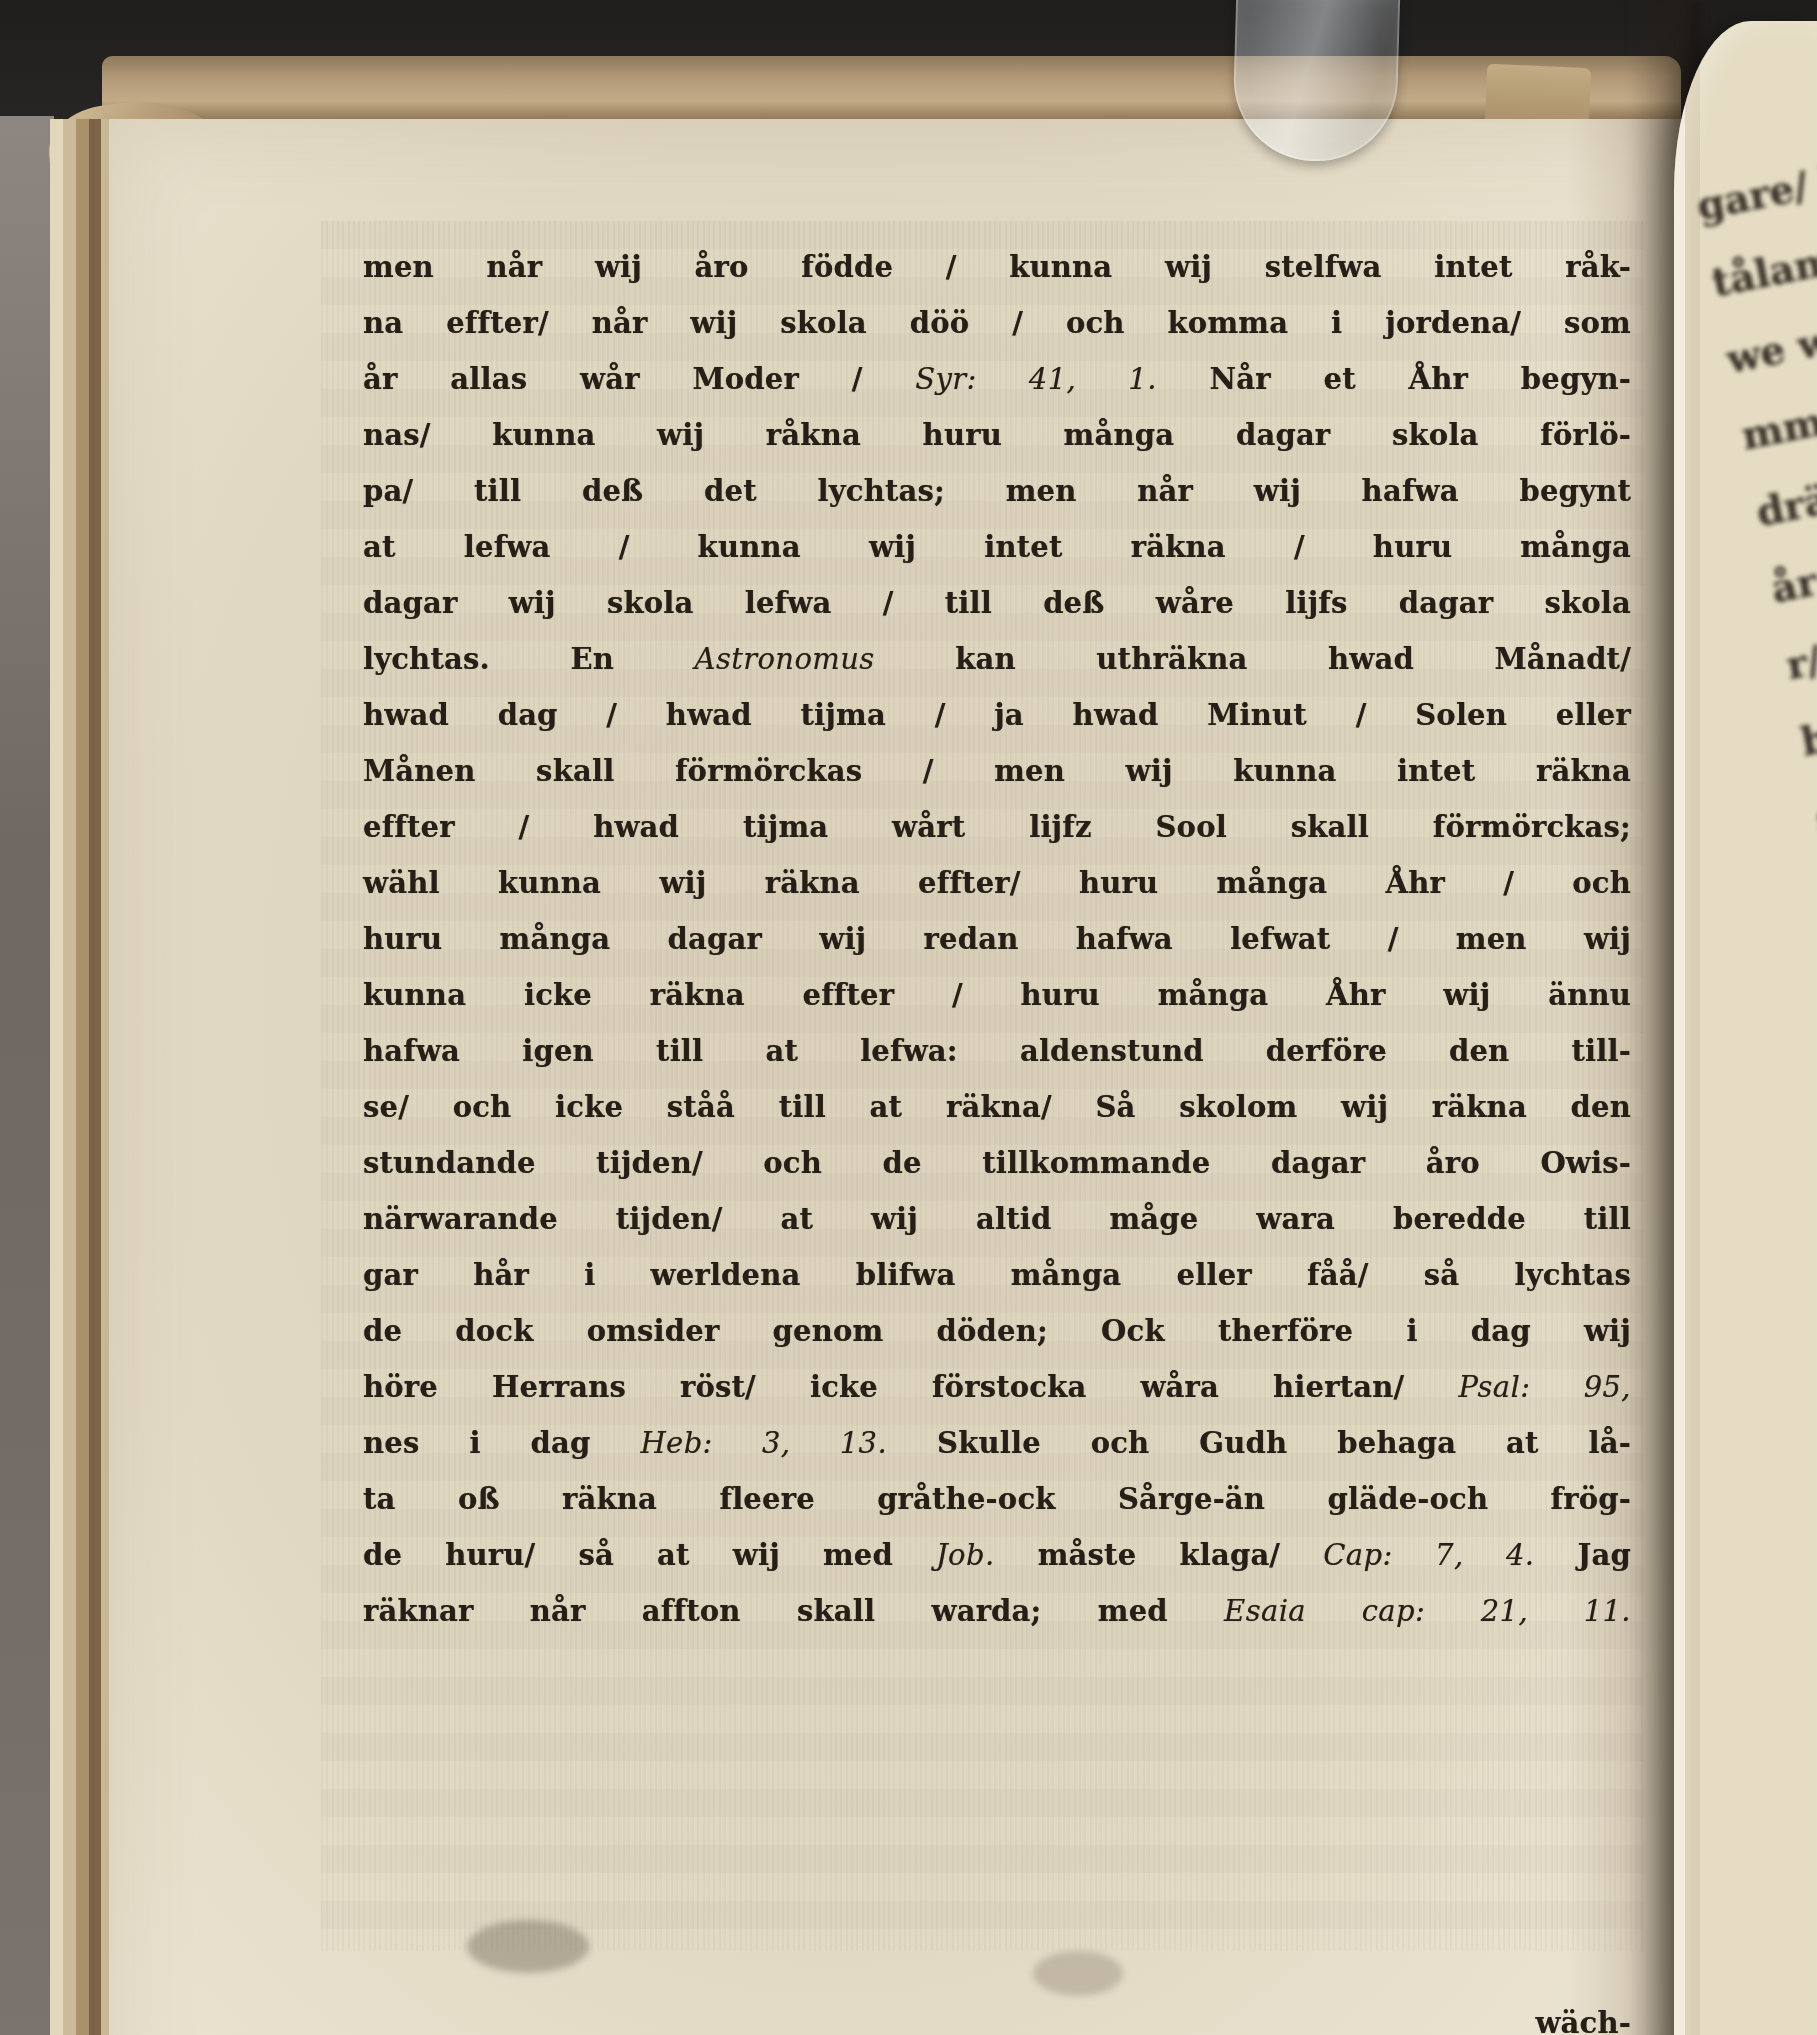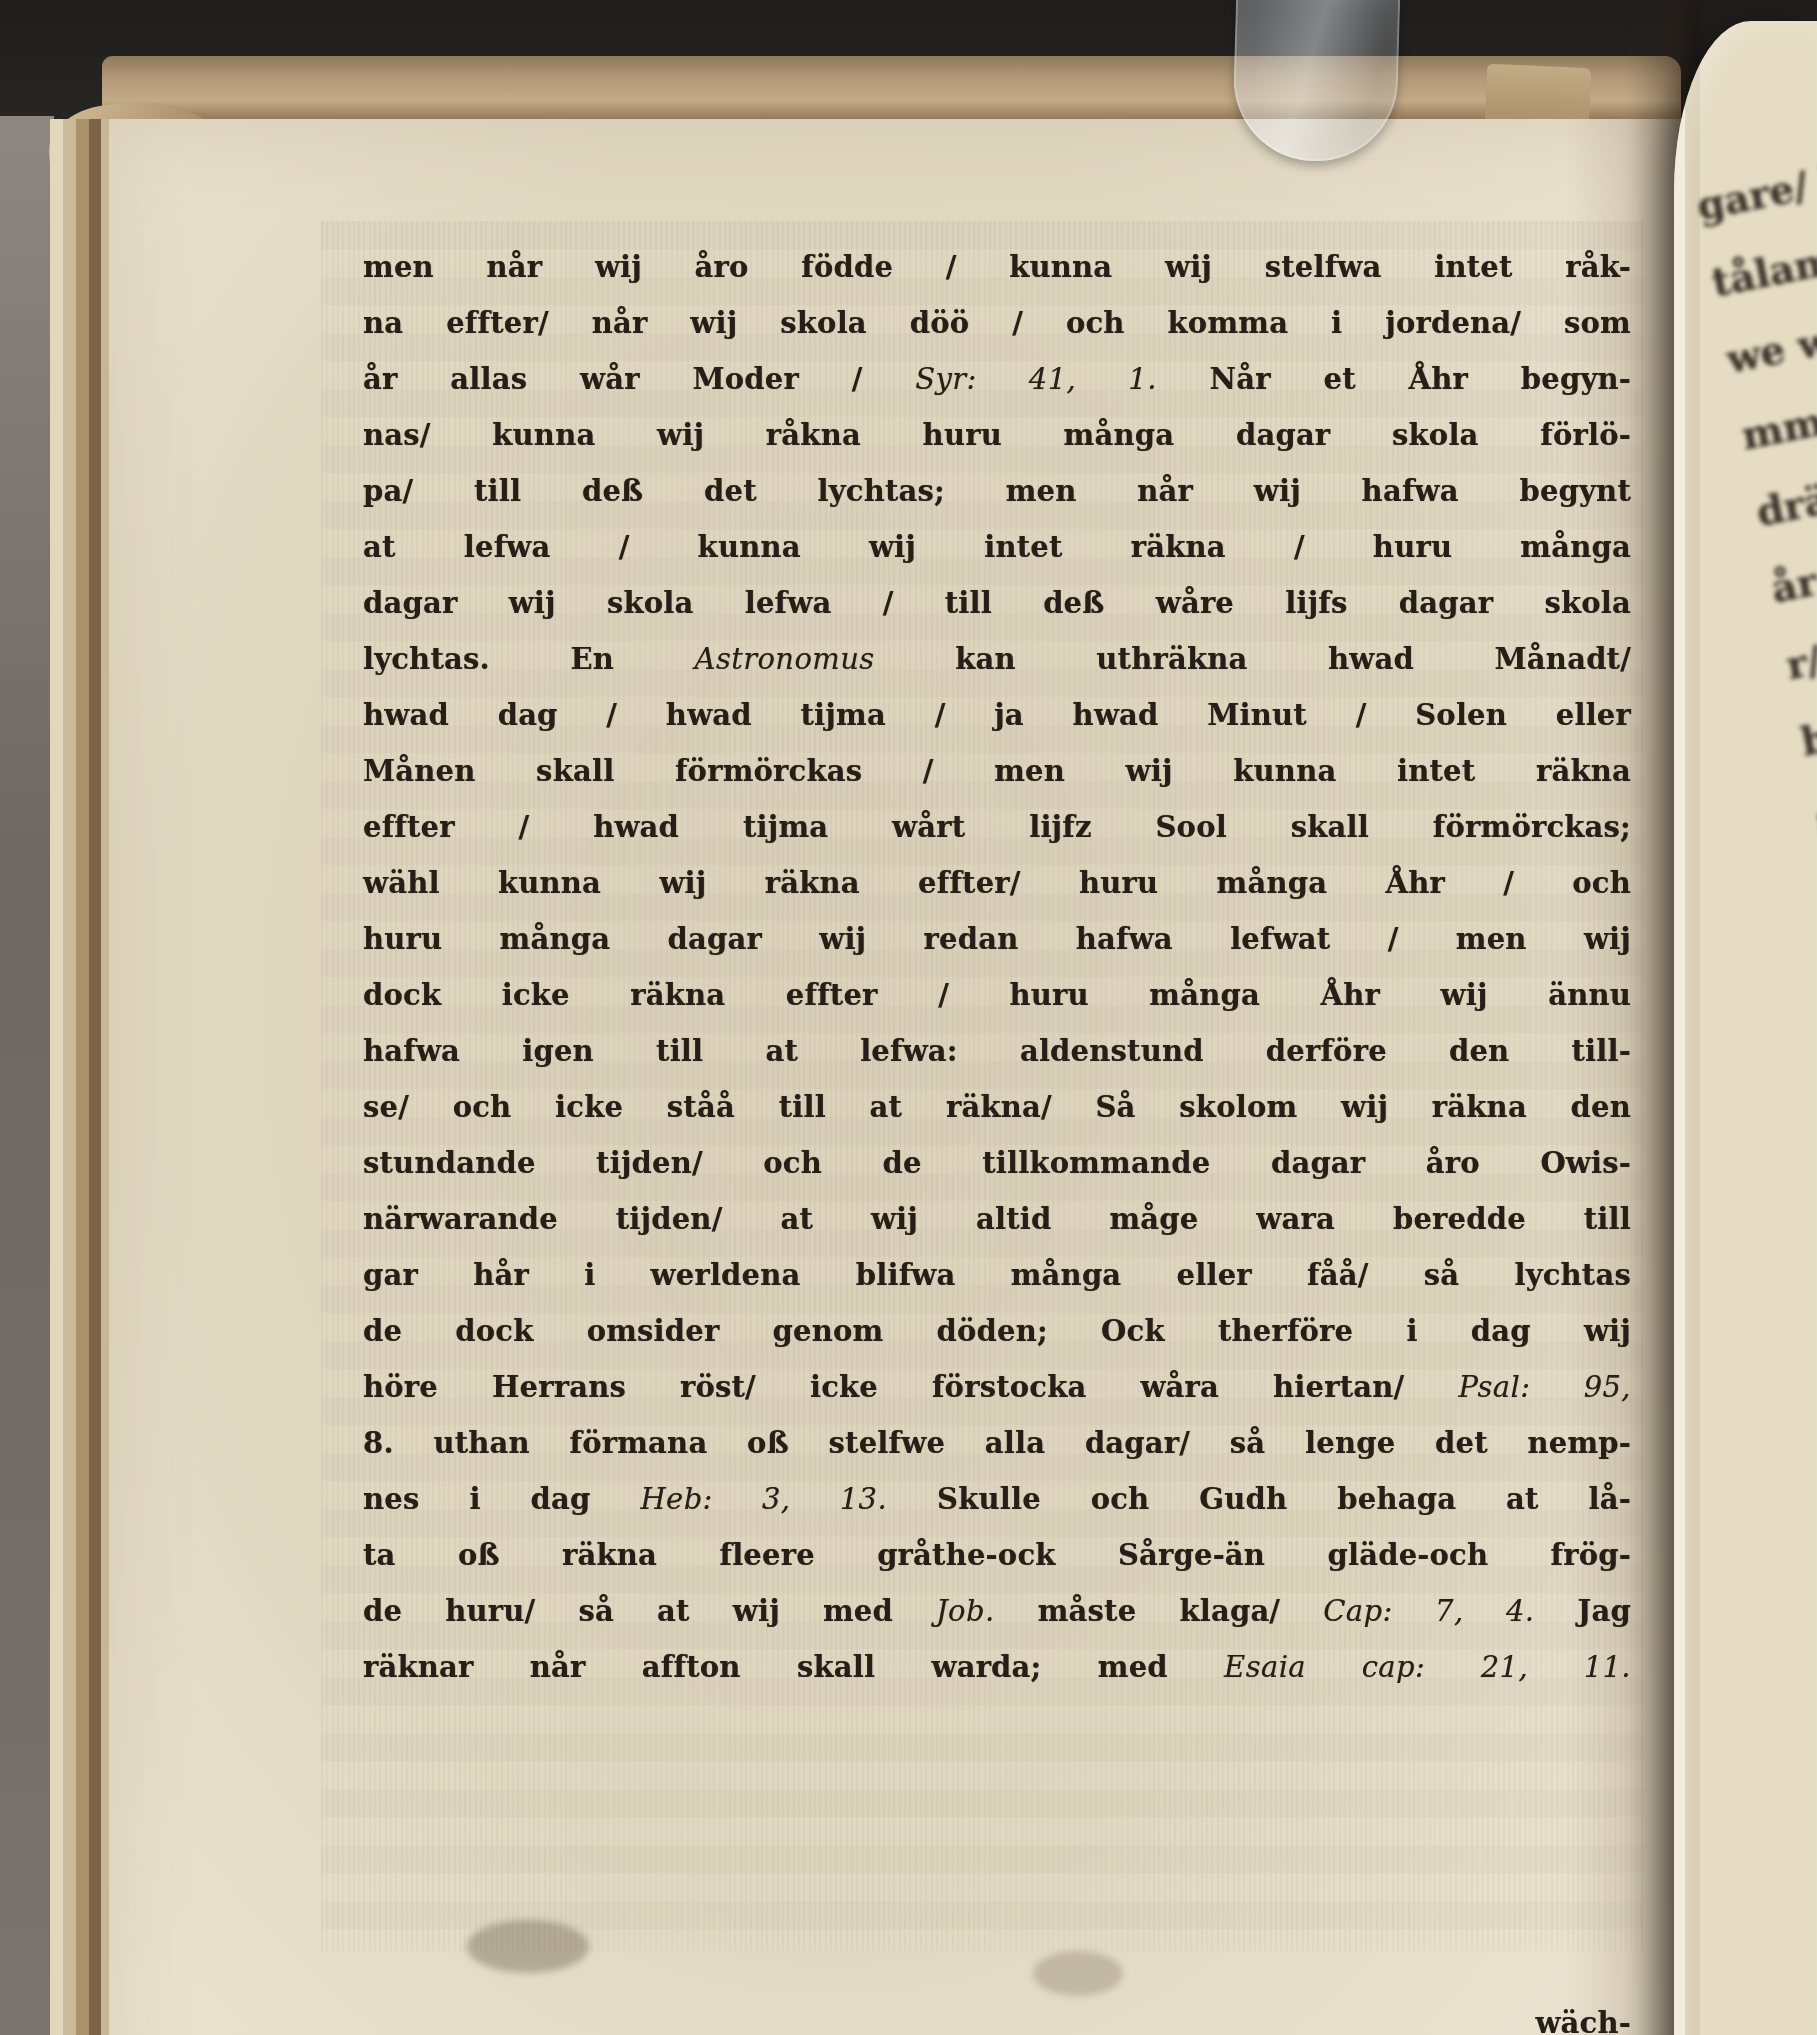--- a/index.html
+++ b/index.html
@@ -87,29 +87,28 @@
       <div class="tline"><span>nas/ kunna wij råkna huru många dagar skola förlö-</span></div>
       <div class="tline"><span>pa/ till deß det lychtas; men når wij hafwa begynt</span></div>
       <div class="tline"><span>at lefwa / kunna wij intet räkna / huru många</span></div>
       <div class="tline"><span>dagar wij skola lefwa / till deß wåre lijfs dagar skola</span></div>
       <div class="tline"><span>lychtas. En </span><span class="antiqua">Astronomus</span><span> kan uthräkna hwad Månadt/</span></div>
       <div class="tline"><span>hwad dag / hwad tijma / ja hwad Minut / Solen eller</span></div>
       <div class="tline"><span>Månen skall förmörckas / men wij kunna intet räkna</span></div>
       <div class="tline"><span>effter / hwad tijma wårt lijfz Sool skall förmörckas;</span></div>
       <div class="tline"><span>wähl kunna wij räkna effter/ huru många Åhr / och</span></div>
       <div class="tline"><span>huru många dagar wij redan hafwa lefwat / men wij</span></div>
-      <div class="tline"><span>dock icke räkna effter / huru många Åhr wij ännu</span></div>
+      <div class="tline"><span>kunna icke räkna effter / huru många Åhr wij ännu</span></div>
       <div class="tline"><span>hafwa igen till at lefwa: aldenstund derföre den till-</span></div>
       <div class="tline"><span>se/ och icke ståå till at räkna/ Så skolom wij räkna den</span></div>
       <div class="tline"><span>stundande tijden/ och de tillkommande dagar åro Owis-</span></div>
       <div class="tline"><span>närwarande tijden/ at wij altid måge wara beredde till</span></div>
       <div class="tline"><span>gar hår i werldena blifwa många eller fåå/ så lychtas</span></div>
       <div class="tline"><span>de dock omsider genom döden; Ock therföre i dag wij</span></div>
       <div class="tline"><span>höre Herrans röst/ icke förstocka wåra hiertan/ </span><span class="antiqua">Psal: 95,</span></div>
-      <div class="tline"><span>8. uthan förmana oß stelfwe alla dagar/ så lenge det nemp-</span></div>
       <div class="tline"><span>nes i dag </span><span class="antiqua">Heb: 3, 13.</span><span> Skulle och Gudh behaga at lå-</span></div>
       <div class="tline"><span>ta oß räkna fleere gråthe-ock Sårge-än gläde-och frög-</span></div>
       <div class="tline"><span>de huru/ så at wij med </span><span class="antiqua">Job.</span><span> måste klaga/ </span><span class="antiqua">Cap: 7, 4.</span><span> Jag</span></div>
       <div class="tline"><span>räknar når affton skall warda; med </span><span class="antiqua">Esaia cap: 21, 11.</span></div>
     </div>
   <div class="abs text-block catch-block" style="top:1876px;">
     <div class="tline catchline">wäch-</div>
   </div>
   <div class="abs smudge s1"></div>
   <div class="abs smudge s2"></div>

